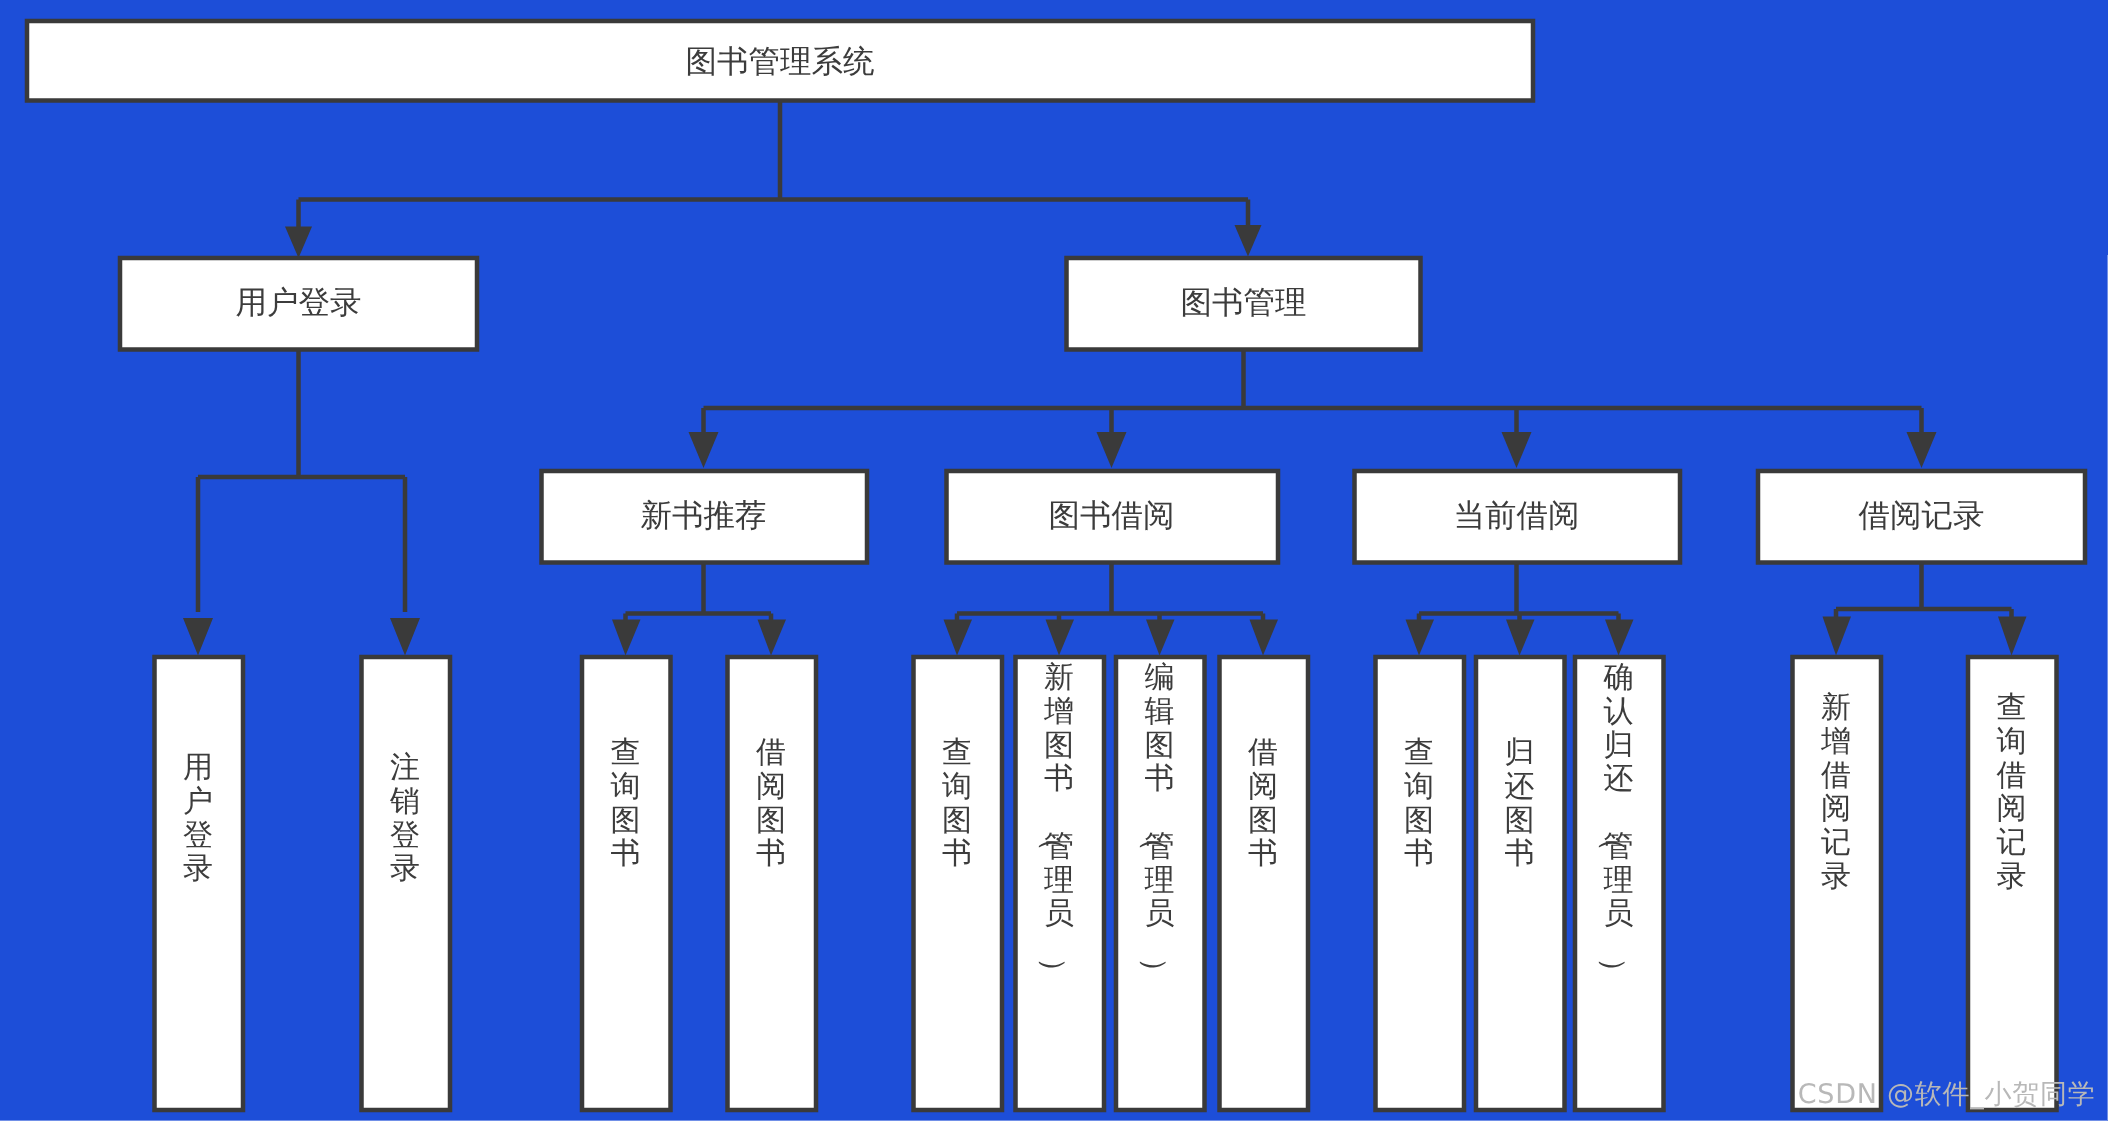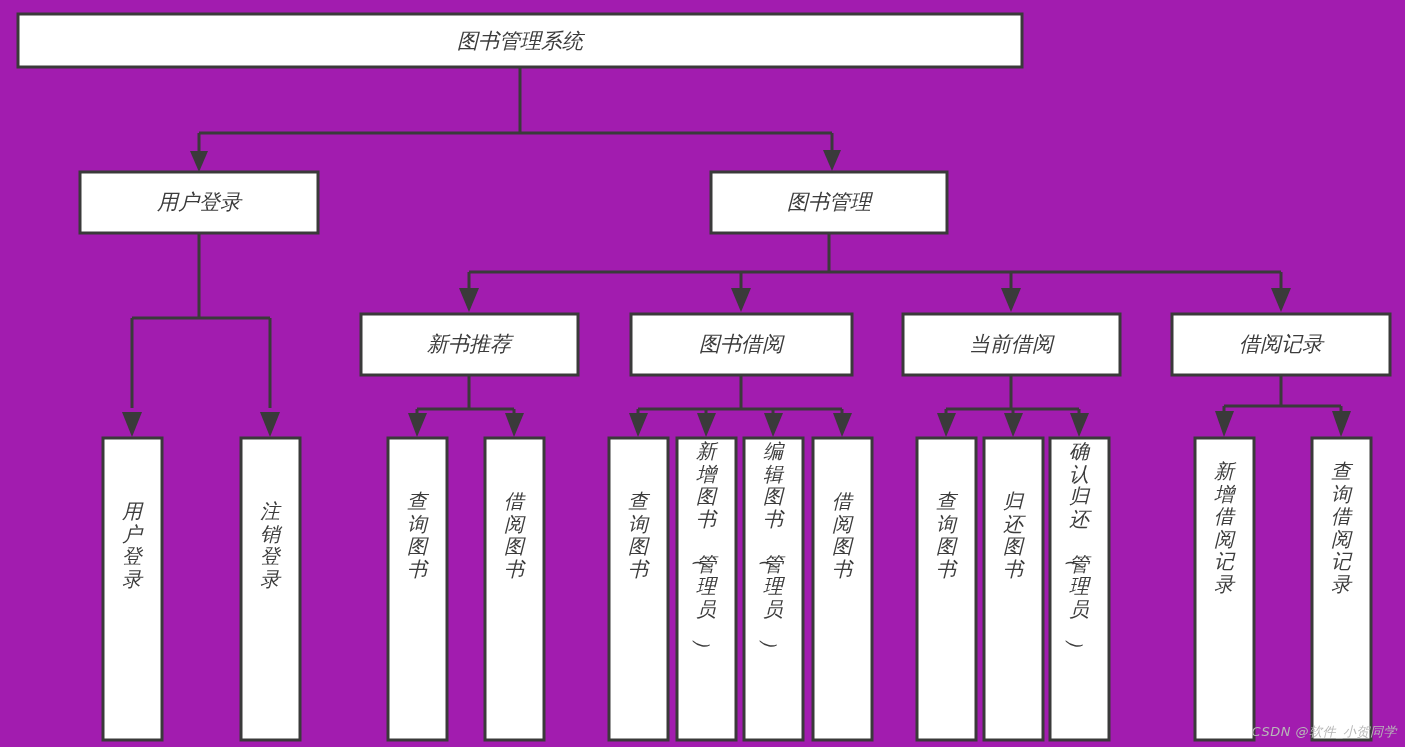--- a/index.html
+++ b/index.html
@@ -10,22 +10,21 @@
   body {
     width: 1405px;
     height: 747px;
     font-family: "DejaVu Sans", "Liberation Sans", sans-serif;
     overflow: hidden;
   }
   #diagram-root {
     position: relative;
     width: 1405px;
     height: 747px;
-    background: #a21caf;
-    font-style: italic;
+    background: #1d4ed8;
   }
   svg#flow {
     position: absolute;
     left: 0;
     top: 0;
     width: 1405px;
     height: 747px;
   }
   .node-rect {
     fill: #ffffff;
@@ -52,21 +51,21 @@
     fill: #3c3c3c;
     font-family: "DejaVu Sans", "Liberation Sans", sans-serif;
     font-size: 20px;
     text-anchor: middle;
   }
   .watermark-text {
     position: absolute;
     right: 8px;
     bottom: 6px;
     font-family: "DejaVu Sans", "Liberation Sans", sans-serif;
-    font-size: 13px;
+    font-size: 18px;
     color: #b8b8b8;
     white-space: nowrap;
     letter-spacing: 0.5px;
   }
 </style>
 </head>
 <body>
 
 <div id="diagram-root">
 

